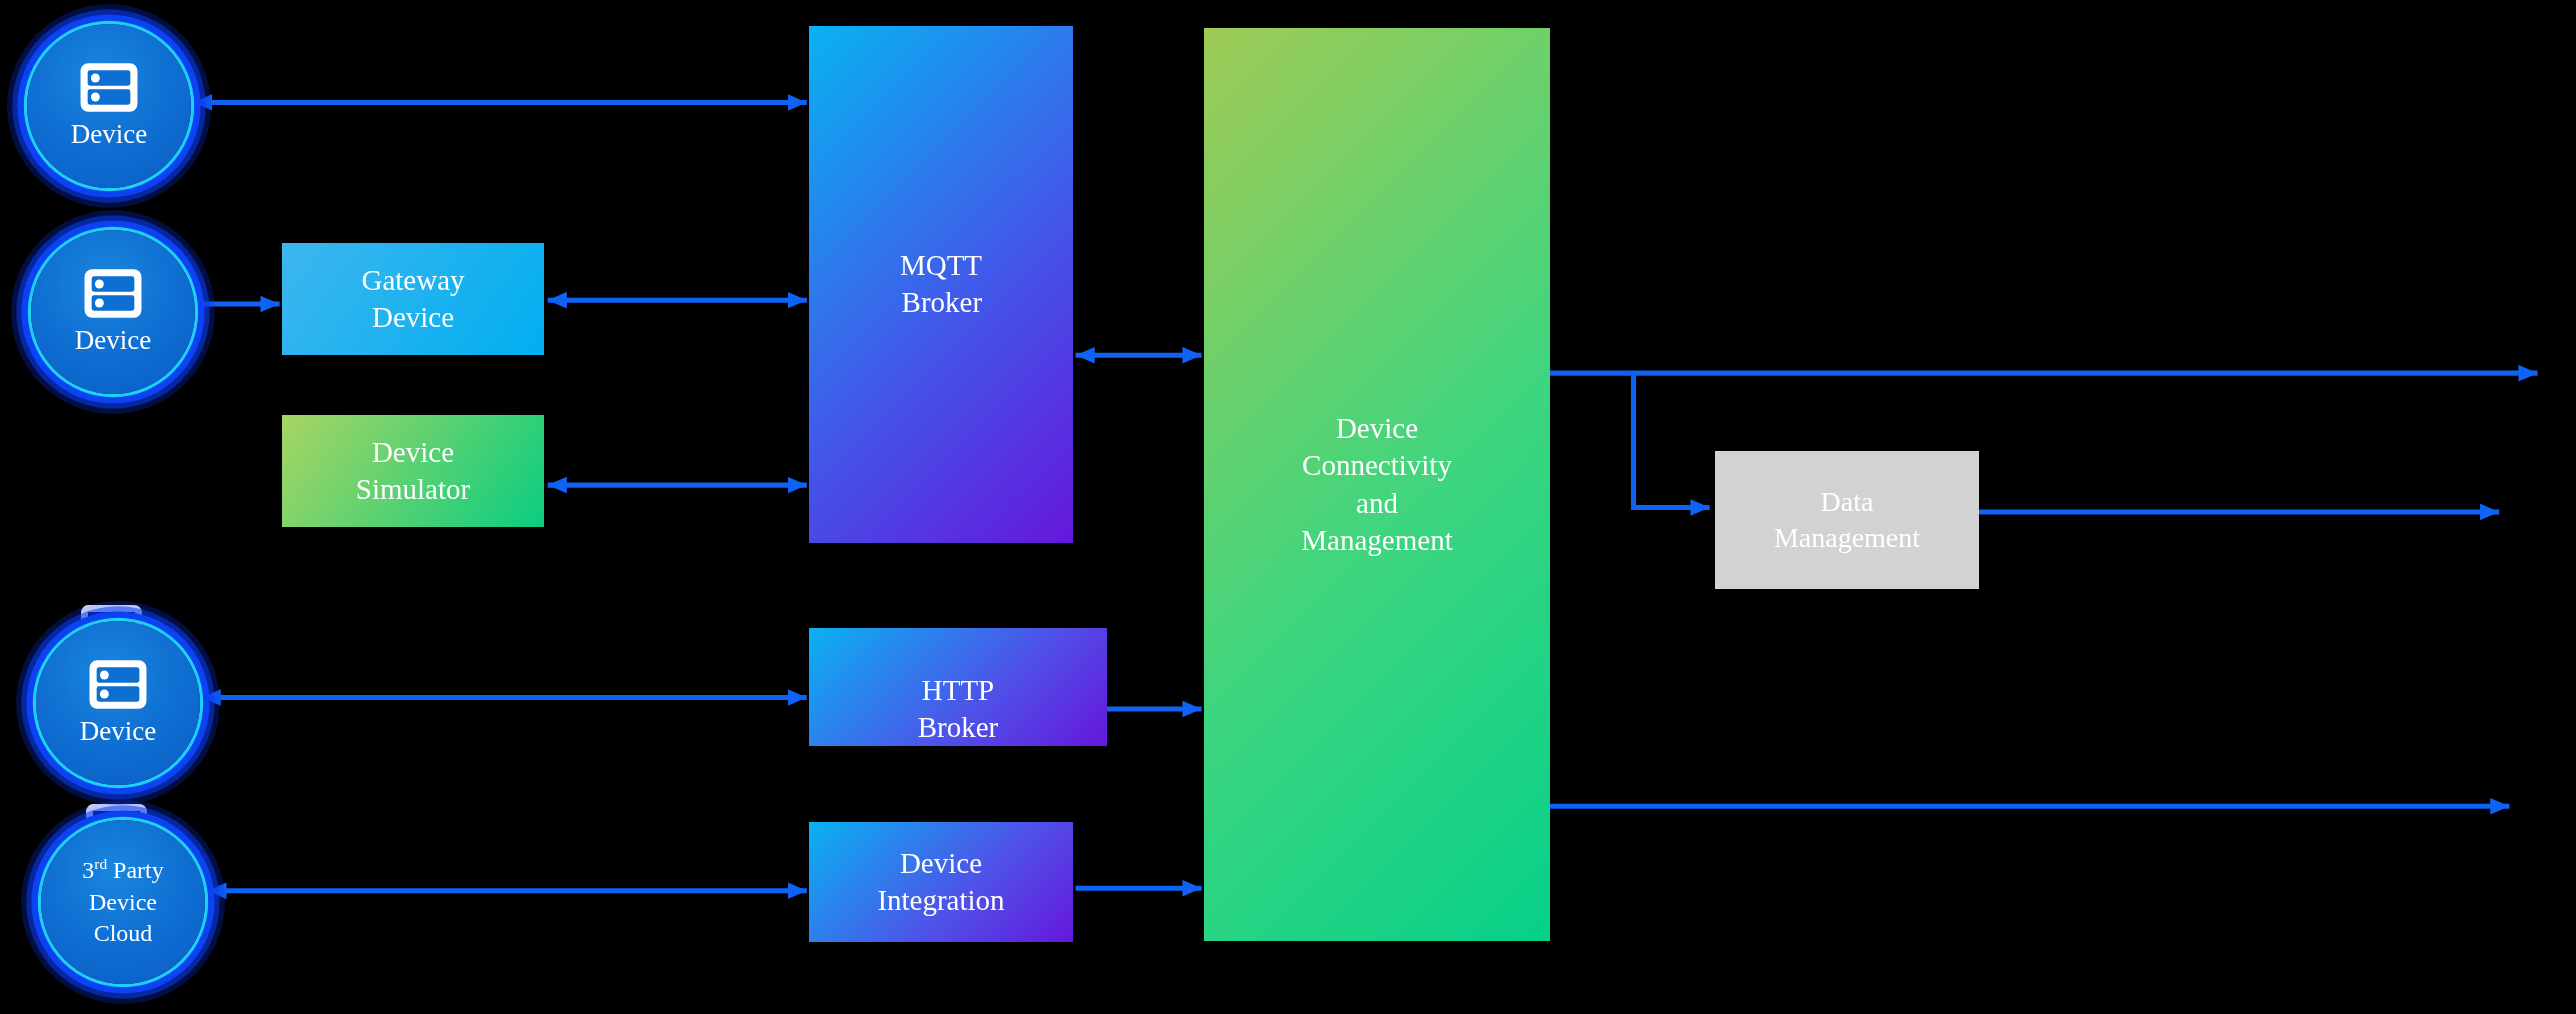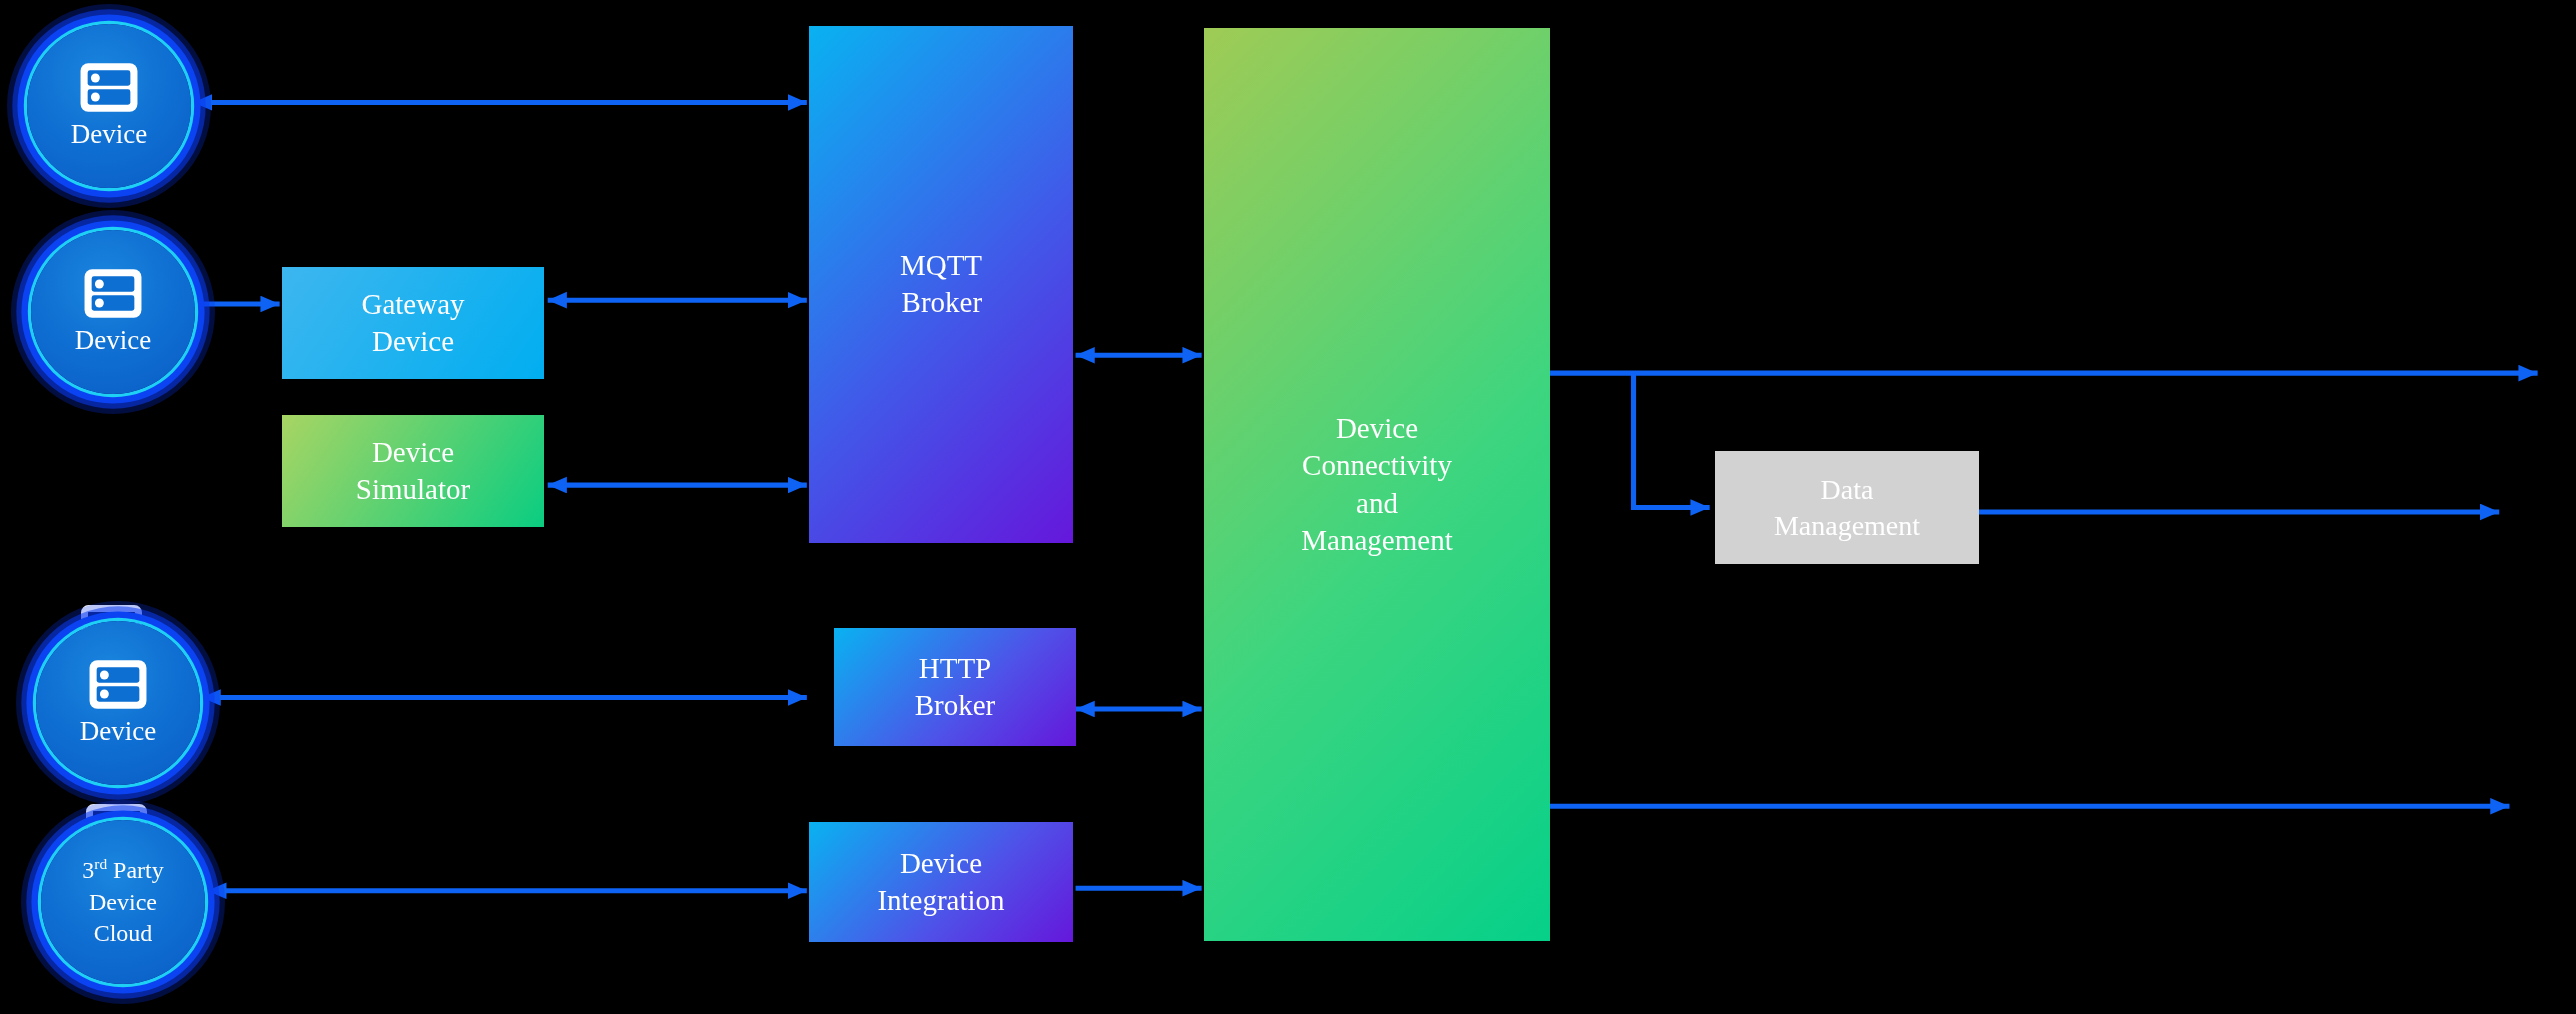--- a/index.html
+++ b/index.html
@@ -10,32 +10,32 @@
   #arrows{position:absolute;left:0;top:0;width:2576px;height:1015px;}
   #arrows line,#arrows path{stroke:var(--arrow,#0E63F5);stroke-width:8;fill:none;}
   #arrows marker path{fill:var(--arrow,#0E63F5);stroke:none;}
 
   .node{
     position:absolute;display:flex;align-items:center;justify-content:center;
     color:#fff;text-align:center;
   }
   .label{white-space:pre-line;line-height:1.28;font-size:29px;}
   #gateway{left:282px;top:243px;width:262px;height:112px;
-    background:linear-gradient(125deg,var(--gateway-from,#3DB6EF),var(--gateway-to,#01AEF0));margin-top:24px;}
+    background:linear-gradient(125deg,var(--gateway-from,#3DB6EF),var(--gateway-to,#01AEF0));}
   #simulator{left:282px;top:415px;width:262px;height:112px;
     background:linear-gradient(125deg,var(--sim-from,#A8D563),var(--sim-to,#0ACD81));}
   #mqtt{left:809px;top:25.6px;width:264px;height:517px;
     background:linear-gradient(135deg,var(--broker-from,#09B2F1),#4159E9 55%,var(--broker-to,#6517DB));text-align:right;}
-  #http{left:834px;top:628px;width:242px;height:118px;
-    background:linear-gradient(135deg,var(--broker-from,#09B2F1),#4F51E8 60%,var(--broker-to,#6517DB));}
+  #http{left:809px;top:628px;width:298px;height:118px;
+    background:linear-gradient(135deg,var(--broker-from,#09B2F1),#4F51E8 60%,var(--broker-to,#6517DB));align-items:flex-end;}
   #integration{left:809px;top:822px;width:264px;height:120px;
     background:linear-gradient(135deg,var(--broker-from,#09B2F1),#4F51E8 60%,var(--broker-to,#6517DB));}
   #dcm{left:1204px;top:28px;width:346px;height:913px;
     background:linear-gradient(135deg,var(--green-from,#9FCB55),#3ED57F 55%,var(--green-to,#06D089));}
-  #datamgmt{left:1715px;top:451px;width:264px;height:113px;
+  #datamgmt{left:1715px;top:451px;width:264px;height:138px;
     background:var(--gray,#D2D2D2);}
   #datamgmt .label{font-size:28px;}
 
   
   .device-circle{
     position:absolute;width:164px;height:164px;border-radius:50%;
     background:radial-gradient(circle at 45% 32%,var(--circle-fill-a,#1A86DE) 0%,#0F6FD2 48%,var(--circle-fill-b,#0A5CC4) 100%);
     box-shadow:
       0 0 0 3.2px var(--circle-rim,#1FD0F5),
       0 0 0 9.6px var(--circle-ring,#0B43F2),

